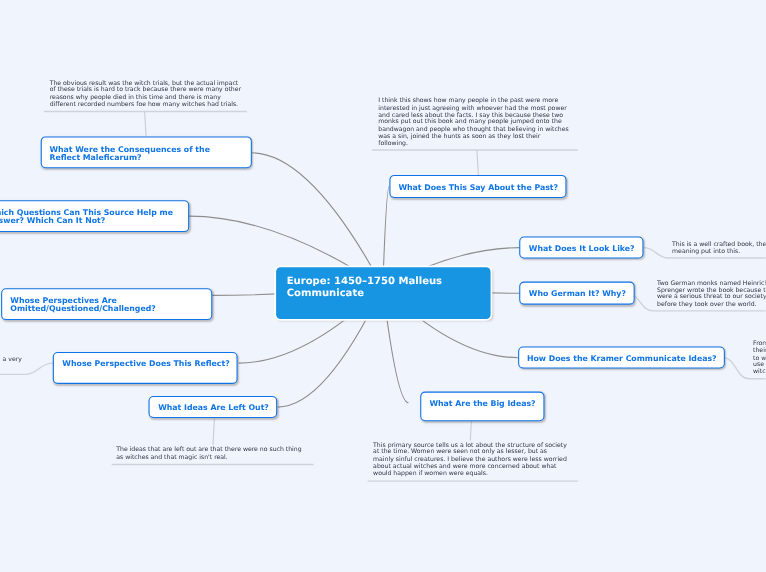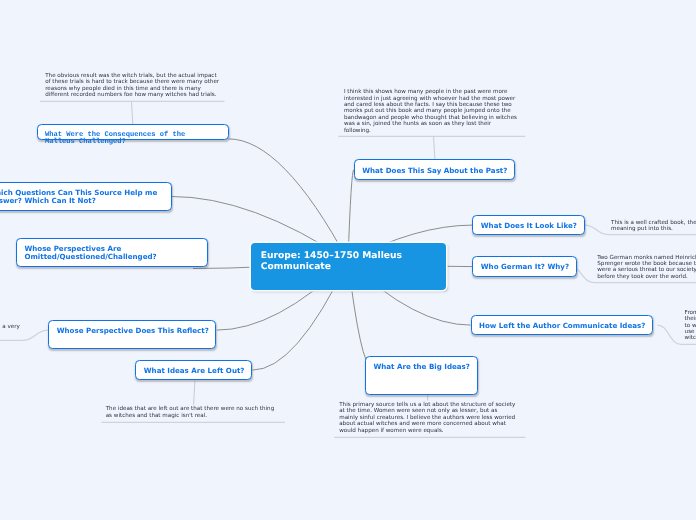--- a/index.html
+++ b/index.html
@@ -94,43 +94,43 @@
     <span class="ln">The ideas that are left out are that there were no such thing</span>
     <span class="ln">as witches and that magic isn't real.</span>
   </div>
   <div class="note" style="left:339.20px;top:402.06px;">
     <span class="ln">This primary source tells us a lot about the structure of society</span>
     <span class="ln">at the time. Women were seen not only as lesser, but as</span>
     <span class="ln">mainly sinful creatures. I believe the authors were less worried</span>
     <span class="ln">about actual witches and were more concerned about what</span>
     <span class="ln">would happen if women were equals.</span>
   </div>
-  <div class="node wrap" style="left:36.50px;top:124.40px;height:16px;font-family:Liberation Mono, monospace;">
+  <div class="node wrap" style="left:36.50px;top:124.40px;height:29.00px;">
     <span class="ln">What Were the Consequences of the</span>
-    <span class="ln">Malleus Challenged?</span>
+    <span class="ln">Reflect Maleficarum?</span>
   </div>
   <div class="node wrap" style="left:-20.20px;top:182.00px;height:29.00px;">
     <span class="ln">Which Questions Can This Source Help me</span>
     <span class="ln">Answer? Which Can It Not?</span>
   </div>
-  <div class="node wrap" style="left:1.00px;top:238px;height:29.00px;margin-left:15px;">
+  <div class="node wrap" style="left:1.00px;top:262px;height:29.00px;">
     <span class="ln">Whose Perspectives Are</span>
     <span class="ln">Omitted/Questioned/Challenged?</span>
   </div>
   <div class="node" style="left:48.30px;top:319.70px;height:29px;">
     <span class="ln">Whose Perspective Does This Reflect?</span>
   </div>
   <div class="node" style="left:135.40px;top:359.70px;height:20.80px;">
     <span class="ln">What Ideas Are Left Out?</span>
   </div>
-  <div class="node" style="left:365px;top:355.80px;height:39px;text-align:center;">
+  <div class="node" style="left:382px;top:355.80px;height:27px;text-align:center;">
     <span class="ln">What Are the Big Ideas?</span>
   </div>
   <div class="node" style="left:470.60px;top:314.70px;height:20.80px;">
-    <span class="ln">How Left the Author Communicate Ideas?</span>
+    <span class="ln">How Does the Kramer Communicate Ideas?</span>
   </div>
   <div class="node" style="left:472.40px;top:256.20px;height:20.80px;">
     <span class="ln">Who German It? Why?</span>
   </div>
   <div class="node" style="left:472.40px;top:214.70px;height:20.80px;text-align:center;">
     <span class="ln">What Does It Look Like?</span>
   </div>
   <div class="node" style="left:353.80px;top:159.30px;height:20.80px;text-align:right;">
     <span class="ln">What Does This Say About the Past?</span>
   </div>

